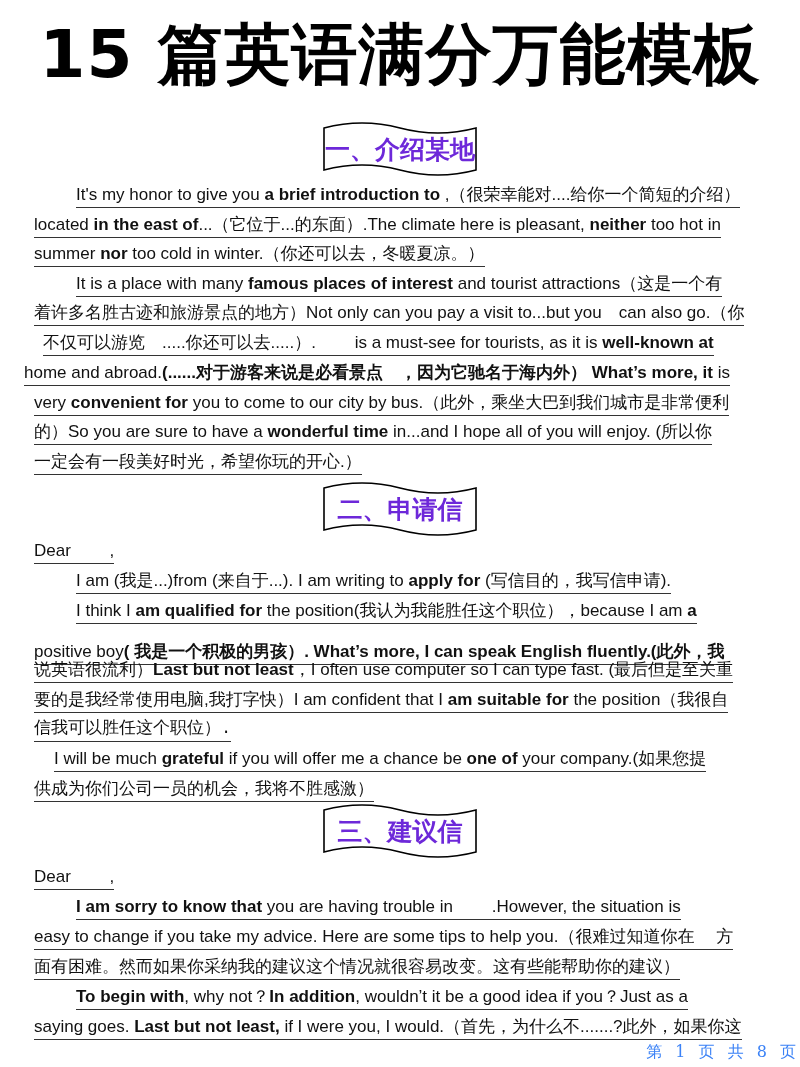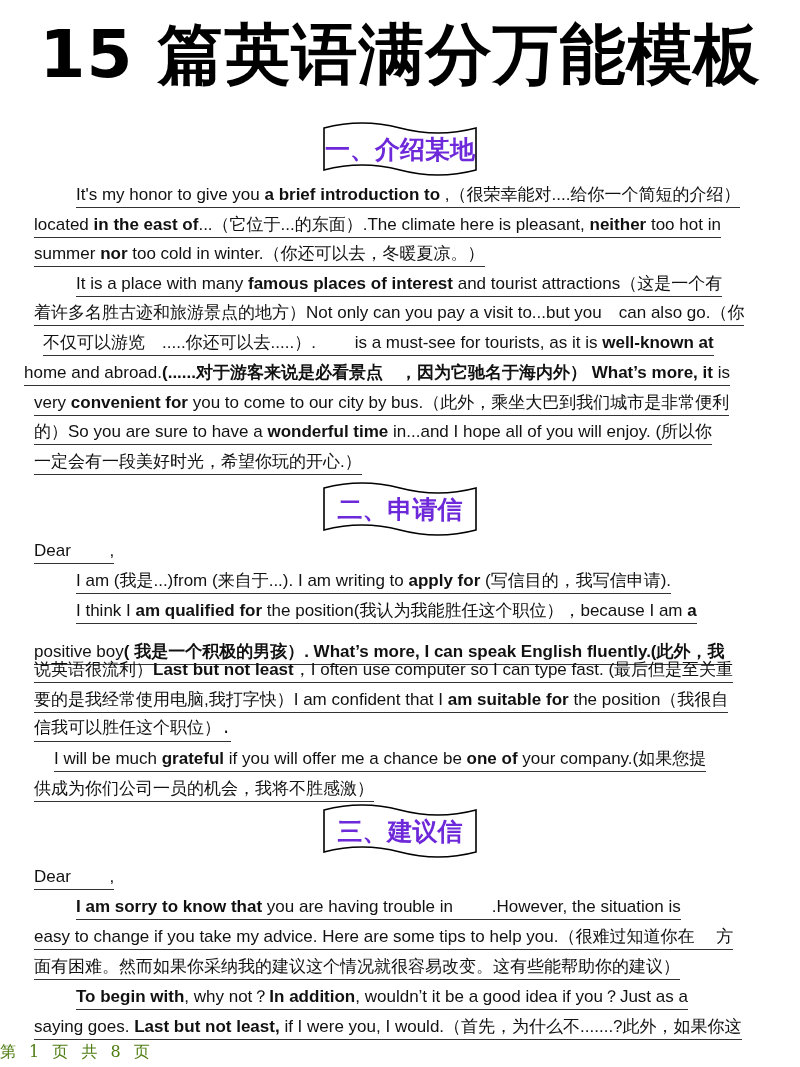--- a/index.html
+++ b/index.html
@@ -9,22 +9,22 @@
            font-family: "DejaVu Sans", sans-serif; font-weight: 900; font-size: 66px;
            letter-spacing: 1px; line-height: 90px; color: #000; }
   .banner { position: absolute; left: 50%; transform: translateX(-50%); width: 160px; height: 62px; }
   .banner svg { position: absolute; left: 0; top: 0; }
   .banner span { position: absolute; left: 0; top: 0; width: 100%; height: 100%;
                  display: flex; align-items: center; justify-content: center;
                  font-family: "DejaVu Sans", sans-serif; font-weight: bold; font-size: 25px; color: #6d28d9; }
   .line { position: absolute; left: 34px; font-size: 17px; line-height: 22px; white-space: nowrap;
           border-bottom: 1.5px solid #333; padding-bottom: 1px; }
   .line b { font-weight: bold; }
-  .footer { position: absolute; top: 1042px; left: 0; width: 800px; text-align: left;
-            font-family: "DejaVu Serif", serif; font-size: 16px; letter-spacing: 4px; color: #4d7c0f; }
+  .footer { position: absolute; top: 1042px; left: 0; width: 800px; text-align: right;
+            font-family: "DejaVu Serif", serif; font-size: 16px; letter-spacing: 4px; color: #3b82f6; }
 </style>
 </head>
 <body>
 
 <div class="title">15 篇英语满分万能模板</div>
 
 <div id="content">
     <div class="banner" style="top: 118px;">
       <svg width="160" height="62">
         <path d="M4 10 Q42 0 80 10 T156 10 L156 52 Q118 62 80 52 T4 52 Z" fill="#fff" stroke="#000" stroke-width="1.6"></path>

